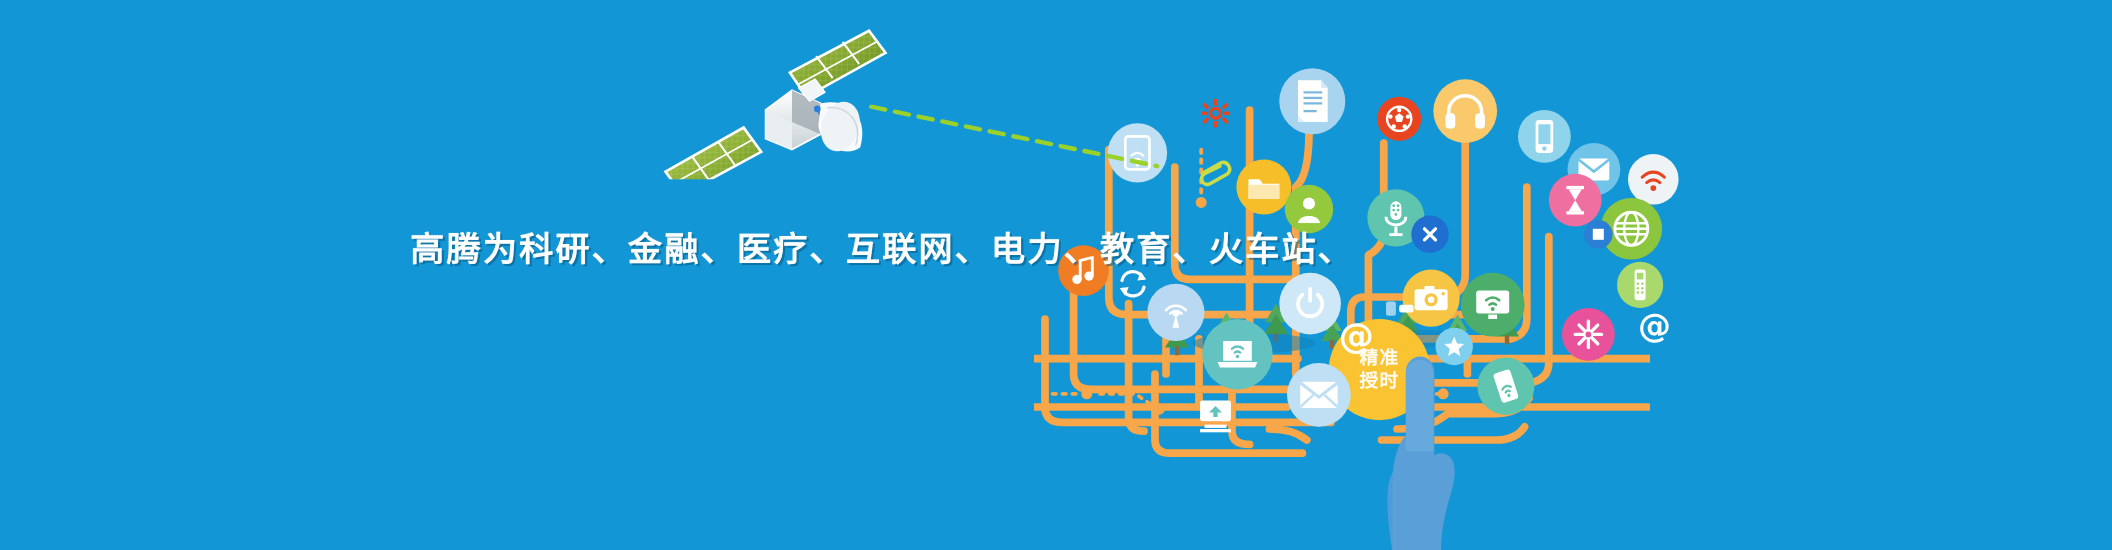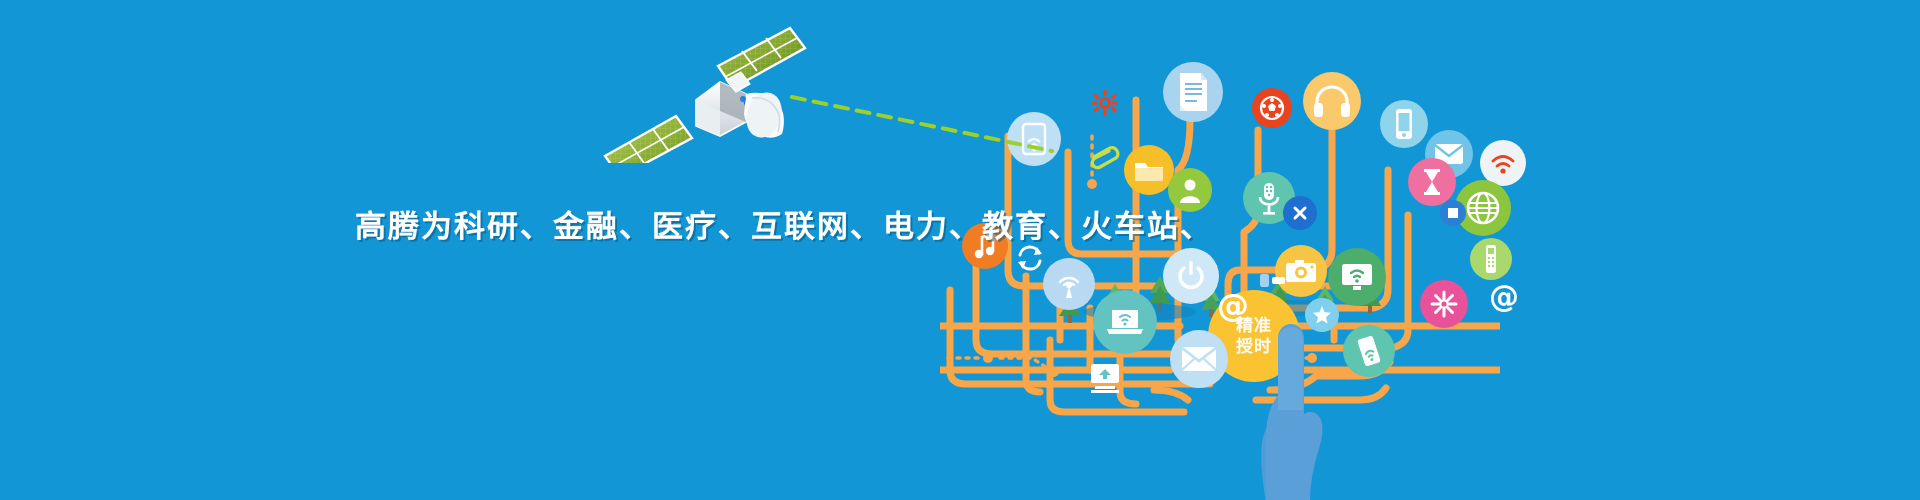--- a/index.html
+++ b/index.html
@@ -18,20 +18,21 @@
   }
   .hl-line{
     color:#ffffff;
     font-size:31px;
     font-weight:bold;
     letter-spacing:2px;
     line-height:62px;
     white-space:nowrap;
     text-shadow:2px 2px 0 rgba(7,88,130,.55), 0 0 1px rgba(255,255,255,.4);
     font-family:Liberation Sans, sans-serif;
+    margin-left:18px;
   }
 
   
   #sat{position:absolute;left:600px;top:18px;width:210px;height:145px;z-index:30;}
   #beam{position:absolute;left:790px;top:95px;width:270px;height:60px;z-index:29;}
 
   
   #tree{position:absolute;left:940px;top:40px;width:560px;height:460px;z-index:20;}
 
   .node{position:absolute;border-radius:50%;display:flex;align-items:center;justify-content:center;}

